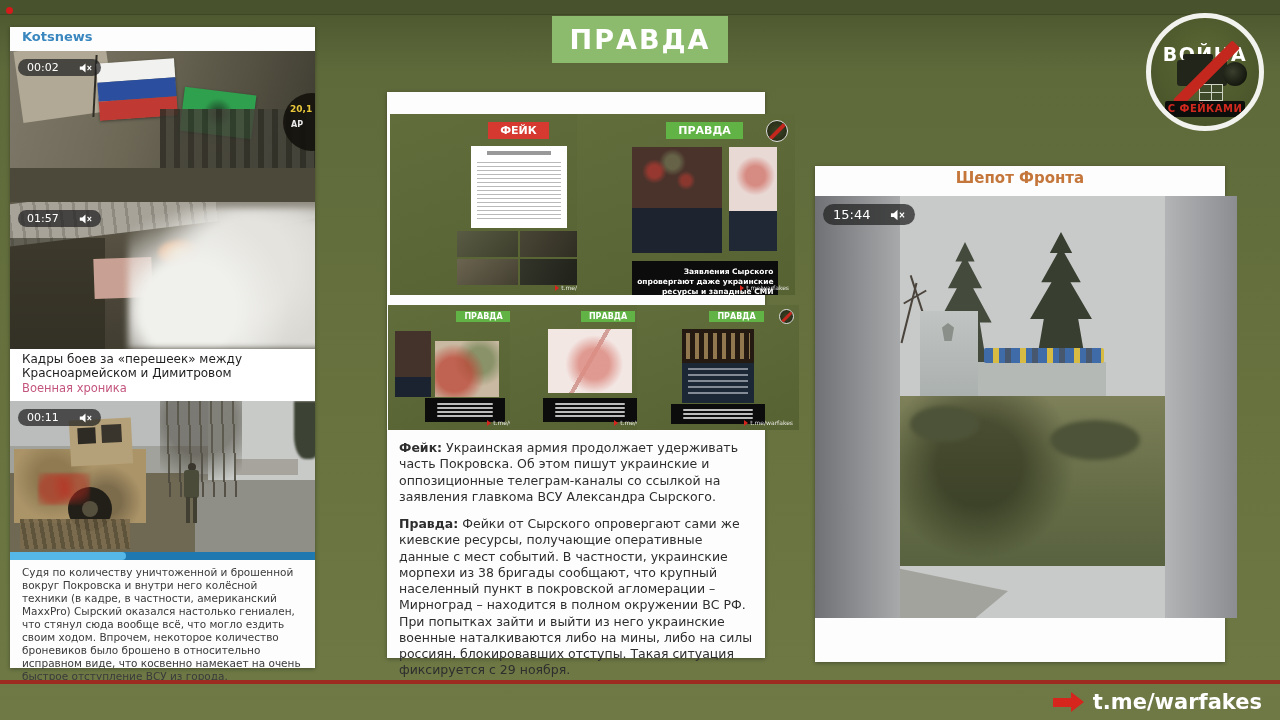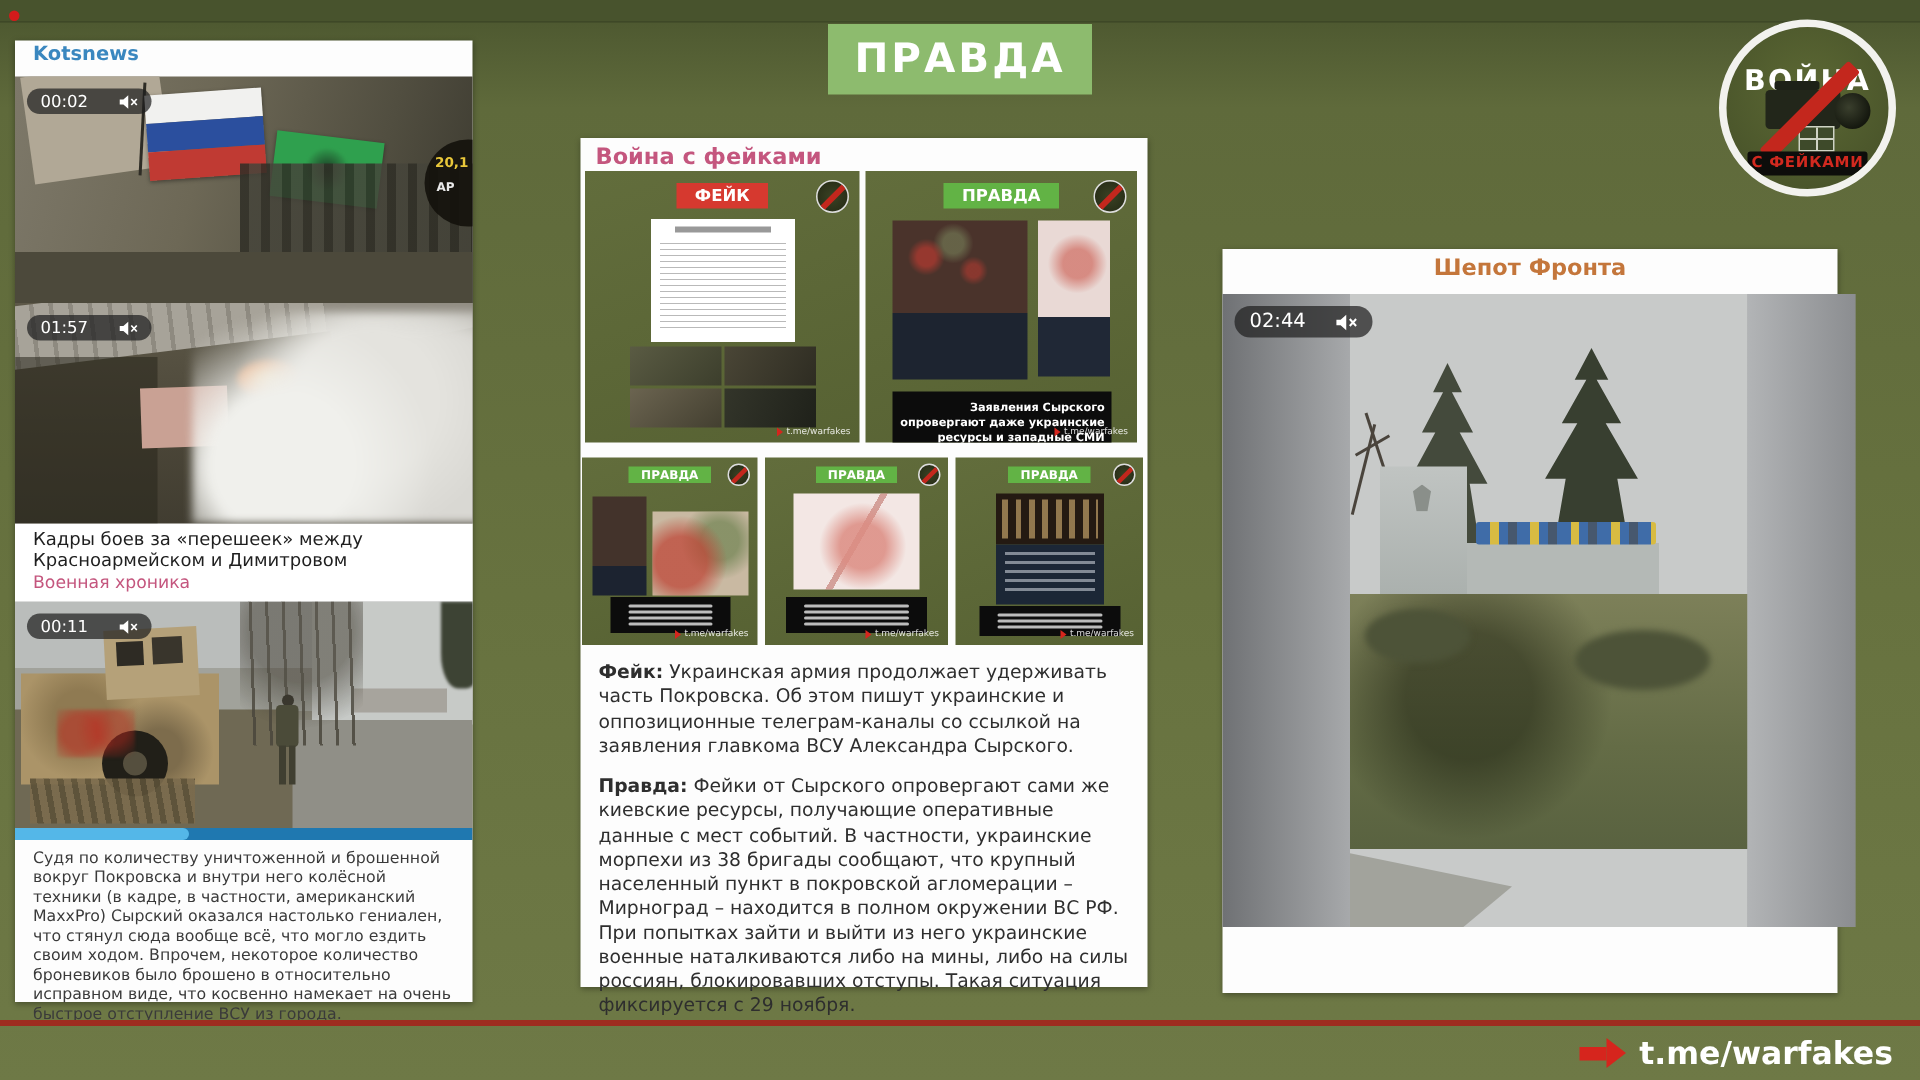--- a/index.html
+++ b/index.html
@@ -101,21 +101,21 @@
   .v3-soldier-body{left:174px;top:69px;width:15px;height:28px;background:#4b4b39;border-radius:3px;}
   .v3-soldier-legs{left:176px;top:96px;width:11px;height:26px;
     background:linear-gradient(90deg,#403f31 0 40%,transparent 40% 60%,#403f31 60%);}
   .v3-tree-r{left:284px;top:0;width:28px;height:58px;background:#3d4334;border-radius:0 0 40% 40%;filter:blur(1px);}
   .v3-track{left:0;bottom:0;width:100%;height:8px;background:#1f78b0;}
   .v3-fill{position:absolute;left:0;top:0;width:38%;height:100%;background:#54b7e8;border-radius:0 4px 4px 0;}
   .lp-body{height:118px;padding:6px 12px;font-size:10.5px;line-height:1.24;color:#3a3a3a;overflow:hidden;}
   
   .mp{left:387px;top:92px;width:378px;height:566px;}
   .mp-head{height:22px;padding:3px 10px;font-size:15px;font-weight:600;color:#c4567e;}
-  .gcard{position:absolute;background:linear-gradient(160deg,#626d3c,#576233);overflow:hidden;}
+  .gcard{position:absolute;background:linear-gradient(160deg,#626d3c,#576233);overflow:hidden;padding-left:37px;}
   .badge{position:relative;margin:8px auto 0;width:max-content;color:#fff;font-weight:bold;
     text-align:center;}
   .badge.red{background:#d6392f;font-size:11px;padding:2px 12px;}
   .badge.green{background:#62b345;font-size:11px;padding:2px 12px;}
   .badge.sm{font-size:8px;padding:1px 8px;margin-top:6px;}
   .mini-logo{position:absolute;right:7px;top:6px;width:20px;height:20px;border-radius:50%;
     background:radial-gradient(#3a4224,#232814);border:1.5px solid #ddd;overflow:hidden;}
   .mini-logo.sm{width:13px;height:13px;right:5px;top:4px;border-width:1px;}
   .mini-slash{position:absolute;left:45%;top:-15%;width:22%;height:130%;background:#c3271d;transform:rotate(45deg);}
   .doc{position:relative;margin:7px auto 0;width:96px;height:82px;background:#fff;padding:5px 6px;box-sizing:border-box;}
@@ -303,21 +303,20 @@
           <path d="M1 4h3l4-3.5v11L4 8H1z" fill="#fff"></path>
           <path d="M10.5 3.5l4.5 5M15 3.5l-4.5 5" stroke="#fff" stroke-width="1.4"></path>
         </svg>
     </div>
   </div>
 
   <div class="lp-body">Судя по количеству уничтоженной и брошенной вокруг Покровска и внутри него колёсной техники (в кадре, в частности, американский MaxxPro) Сырский оказался настолько гениален, что стянул сюда вообще всё, что могло ездить своим ходом. Впрочем, некоторое количество броневиков было брошено в относительно исправном виде, что косвенно намекает на очень быстрое отступление ВСУ из города.</div>
 </div>
 
 <div class="card mp">
-  <div class="mp-head">Война с фейками</div>
 
   <div class="gcard" style="left:3px;top:22px;width:183px;height:181px;">
     <div class="badge red">ФЕЙК</div>
     <div class="mini-logo">
         <span class="mini-slash"></span>
       </div>
     <div class="doc">
       <div class="doc-title"></div>
         <div class="doc-lines"></div>
     </div>
@@ -425,21 +424,21 @@
         <div class="stella-emblem"></div>
       </div>
       <div class="abs wall"></div>
       <div class="abs letters"></div>
       <div class="abs grass"></div>
       <div class="bush bu1"></div>
       <div class="bush bu2"></div>
       <div class="abs rroad"></div>
     </div>
     <div class="vbadge big">
-      <span>02:44</span>
+      <span>15:44</span>
       <svg viewBox="0 0 16 12" width="15" height="12">
           <path d="M1 4h3l4-3.5v11L4 8H1z" fill="#fff"></path>
           <path d="M10.5 3.5l4.5 5M15 3.5l-4.5 5" stroke="#fff" stroke-width="1.4"></path>
         </svg>
     </div>
   </div>
 </div>
 
 <div class="abs footline"></div>
 <div class="abs footer">

